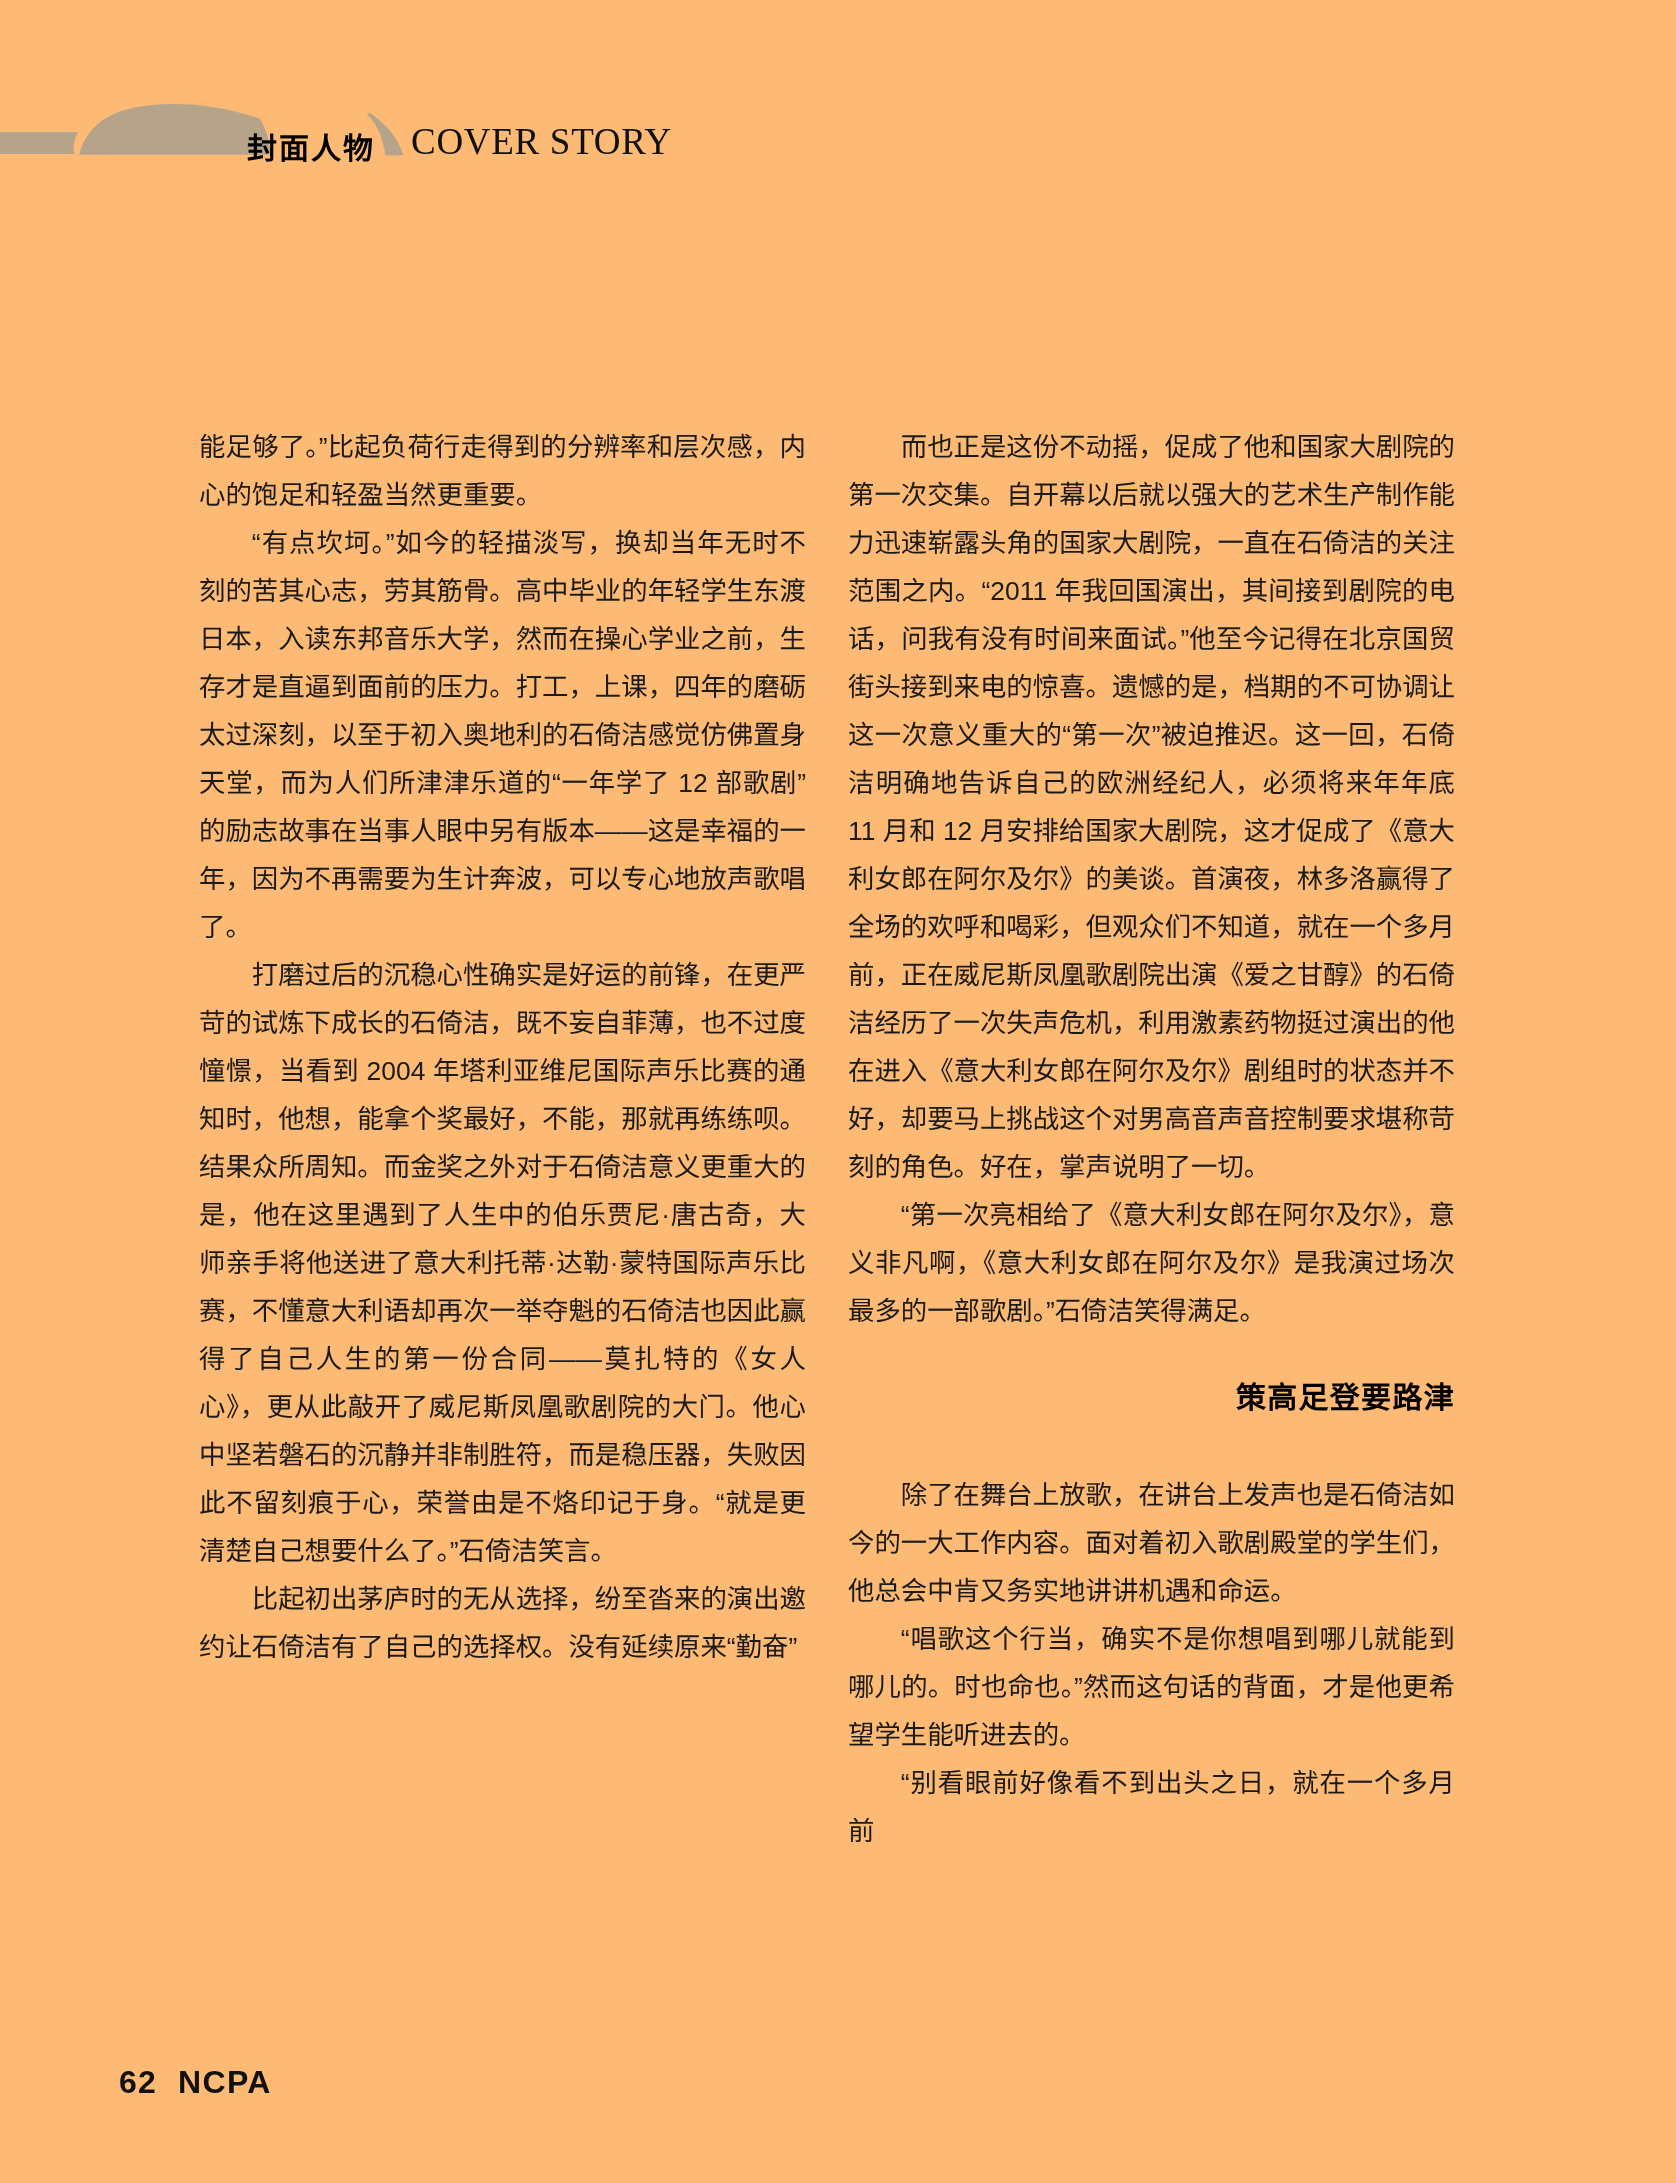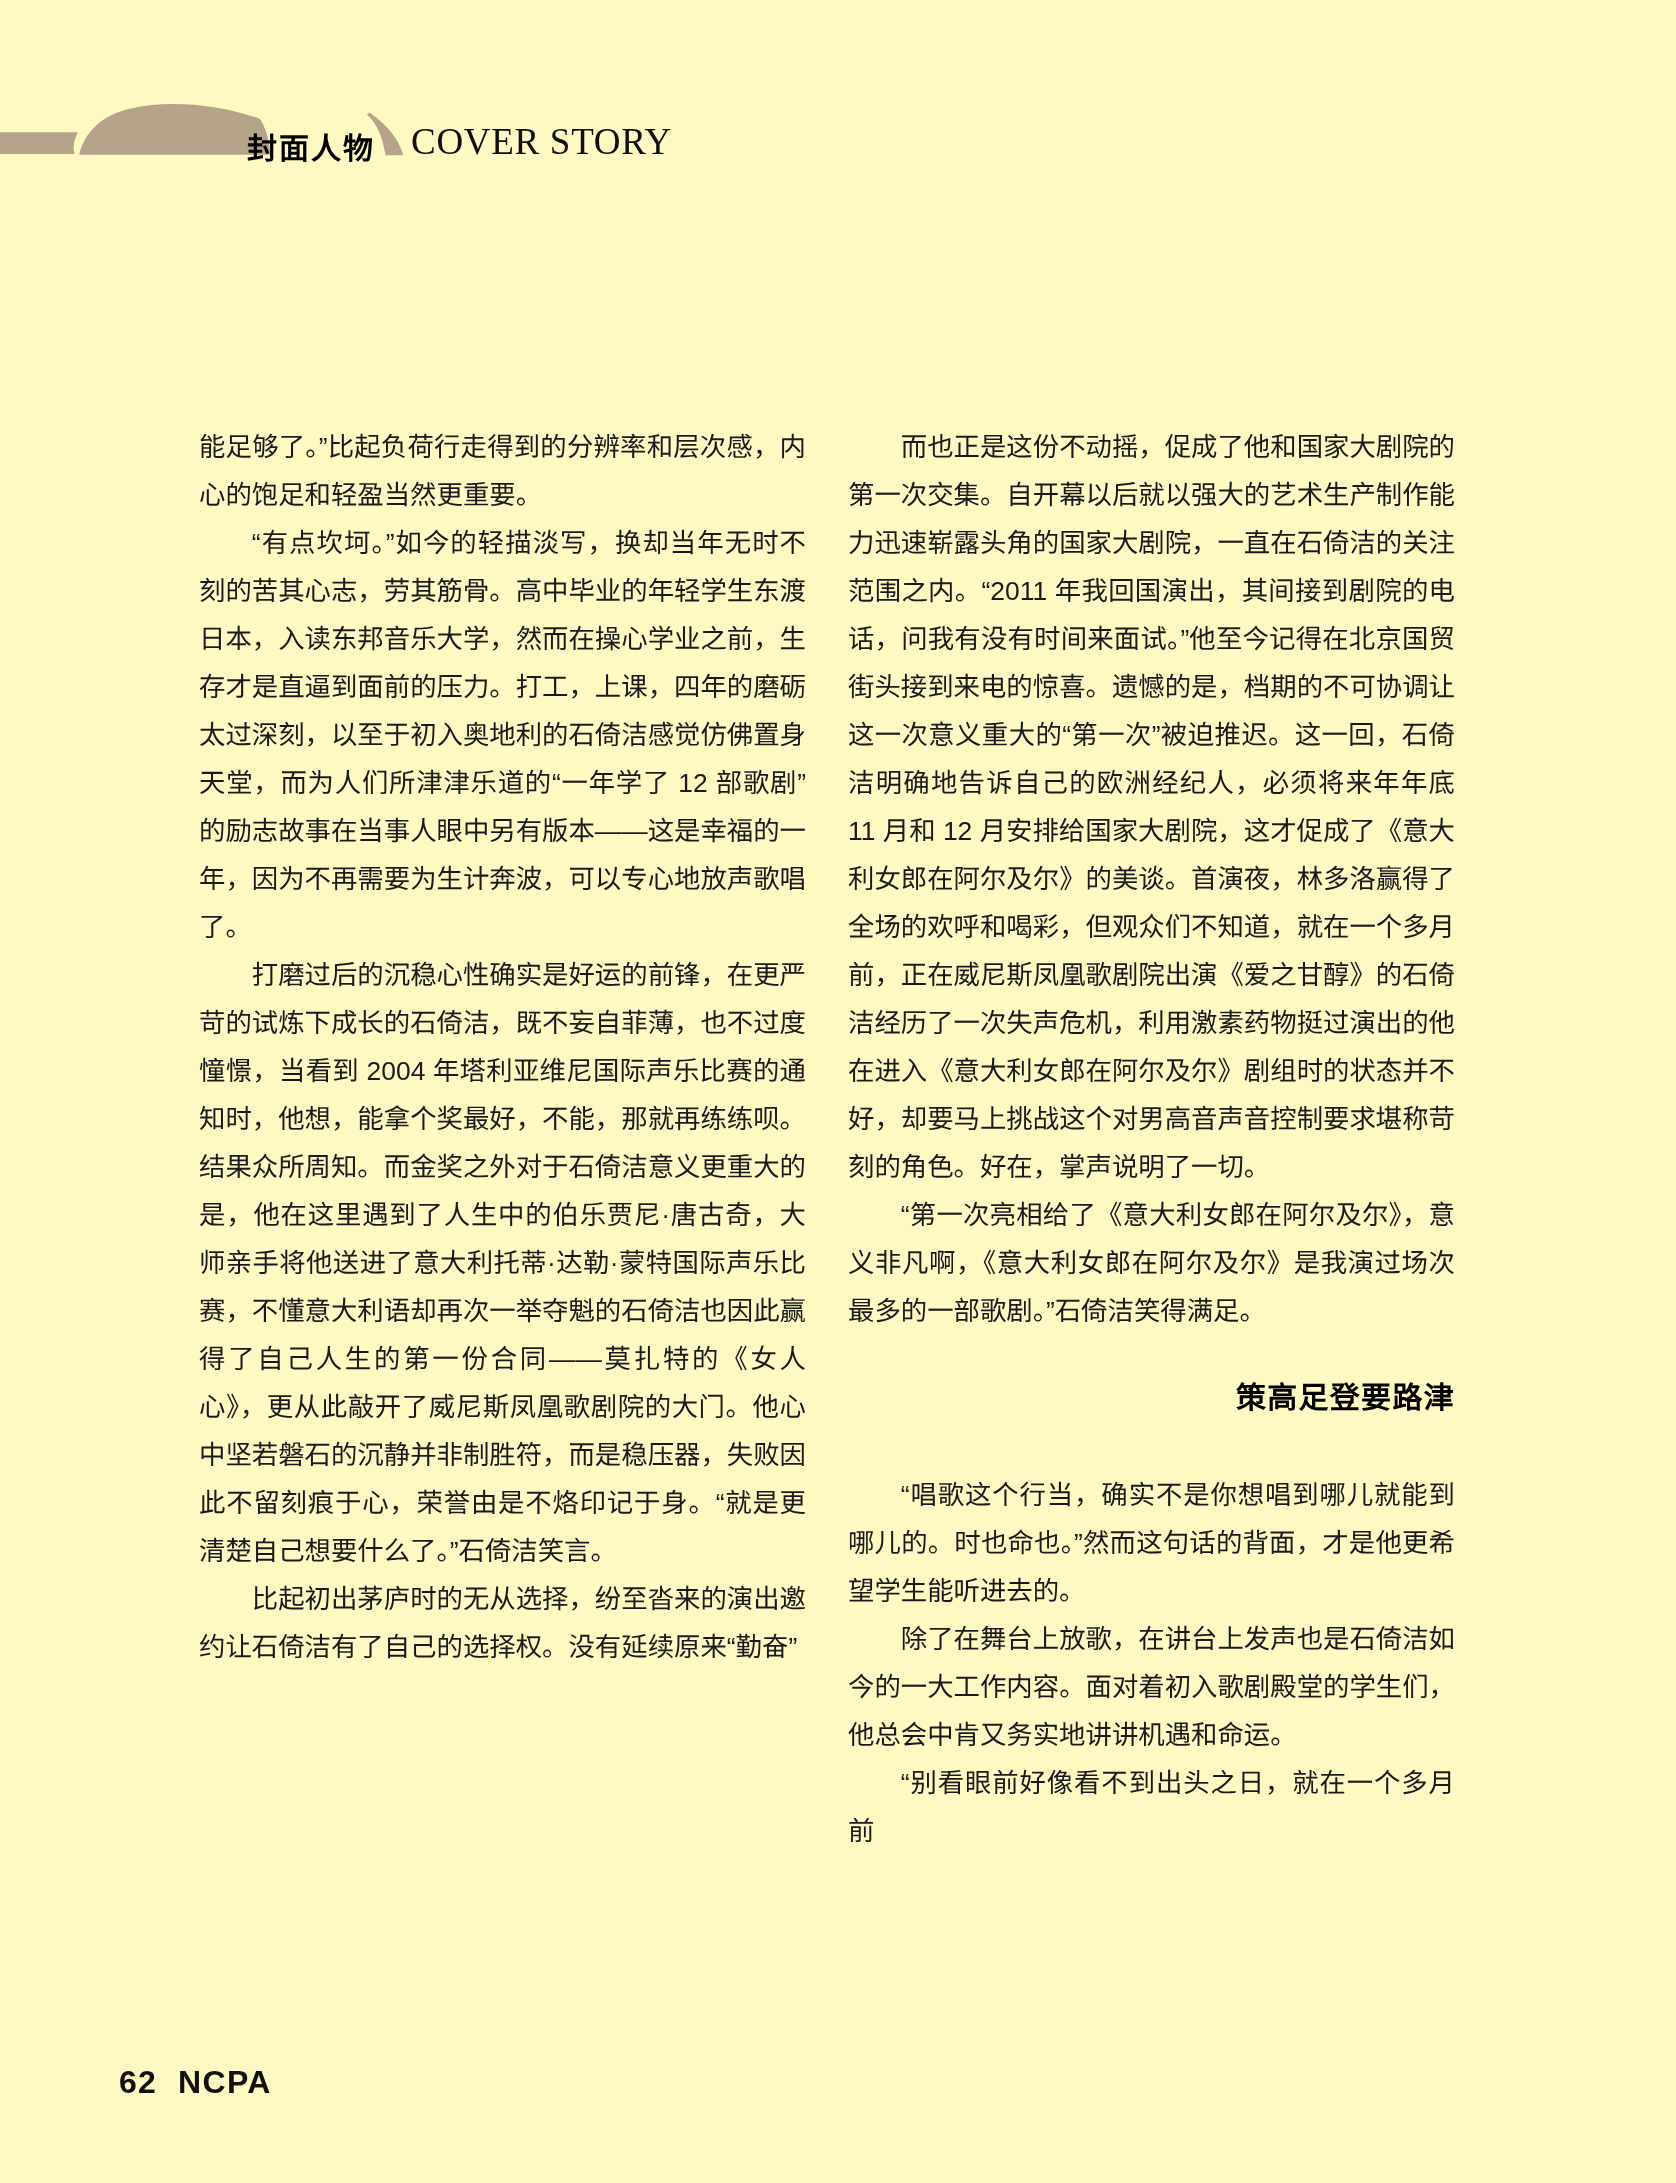--- a/index.html
+++ b/index.html
@@ -1,20 +1,20 @@
 <!DOCTYPE html>
 <html lang="zh-CN" style="font-size:10.6px"><head>
 <meta charset="utf-8">
 <style>
   html, body { margin: 0; padding: 0; background: #ffffff; }
   .page {
     position: relative;
     width: 1676px;
     height: 2183px;
-    background: #fef9c3;
+    background: #fdba74;
     overflow: hidden;
     font-family: "Liberation Sans", "DejaVu Sans", sans-serif;
     color: #161616;
   }
 
   
   .masthead-art {
     position: absolute;
     left: 0;
     top: 99px;
@@ -101,22 +101,22 @@
     <p class="indent">打磨过后的沉稳心性确实是好运的前锋，在更严苛的试炼下成长的石倚洁，既不妄自菲薄，也不过度憧憬，当看到 2004 年塔利亚维尼国际声乐比赛的通知时，他想，能拿个奖最好，不能，那就再练练呗。结果众所周知。而金奖之外对于石倚洁意义更重大的是，他在这里遇到了人生中的伯乐贾尼·唐古奇，大师亲手将他送进了意大利托蒂·达勒·蒙特国际声乐比赛，不懂意大利语却再次一举夺魁的石倚洁也因此赢得了自己人生的第一份合同——莫扎特的《女人心》，更从此敲开了威尼斯凤凰歌剧院的大门。他心中坚若磐石的沉静并非制胜符，而是稳压器，失败因此不留刻痕于心，荣誉由是不烙印记于身。“就是更清楚自己想要什么了。”石倚洁笑言。</p>
     <p class="indent">比起初出茅庐时的无从选择，纷至沓来的演出邀约让石倚洁有了自己的选择权。没有延续原来“勤奋”</p>
   </div>
 
   <div class="column col-right">
     <p class="indent">而也正是这份不动摇，促成了他和国家大剧院的第一次交集。自开幕以后就以强大的艺术生产制作能力迅速崭露头角的国家大剧院，一直在石倚洁的关注范围之内。“2011 年我回国演出，其间接到剧院的电话，问我有没有时间来面试。”他至今记得在北京国贸街头接到来电的惊喜。遗憾的是，档期的不可协调让这一次意义重大的“第一次”被迫推迟。这一回，石倚洁明确地告诉自己的欧洲经纪人，必须将来年年底 11 月和 12 月安排给国家大剧院，这才促成了《意大利女郎在阿尔及尔》的美谈。首演夜，林多洛赢得了全场的欢呼和喝彩，但观众们不知道，就在一个多月前，正在威尼斯凤凰歌剧院出演《爱之甘醇》的石倚洁经历了一次失声危机，利用激素药物挺过演出的他在进入《意大利女郎在阿尔及尔》剧组时的状态并不好，却要马上挑战这个对男高音声音控制要求堪称苛刻的角色。好在，掌声说明了一切。</p>
     <p class="indent">“第一次亮相给了《意大利女郎在阿尔及尔》，意义非凡啊，《意大利女郎在阿尔及尔》是我演过场次最多的一部歌剧。”石倚洁笑得满足。</p>
 
     <h2 class="section-heading">策高足登要路津</h2>
 
+    <p class="indent">除了在舞台上放歌，在讲台上发声也是石倚洁如今的一大工作内容。面对着初入歌剧殿堂的学生们，他总会中肯又务实地讲讲机遇和命运。</p>
     <p class="indent">“唱歌这个行当，确实不是你想唱到哪儿就能到哪儿的。时也命也。”然而这句话的背面，才是他更希望学生能听进去的。</p>
-    <p class="indent">除了在舞台上放歌，在讲台上发声也是石倚洁如今的一大工作内容。面对着初入歌剧殿堂的学生们，他总会中肯又务实地讲讲机遇和命运。</p>
     <p class="indent">“别看眼前好像看不到出头之日，就在一个多月前</p>
   </div>
 
   <div class="footer">
     <span class="page-number">62</span>
     <span class="publication">NCPA</span>
   </div>
 
 </div>
 

